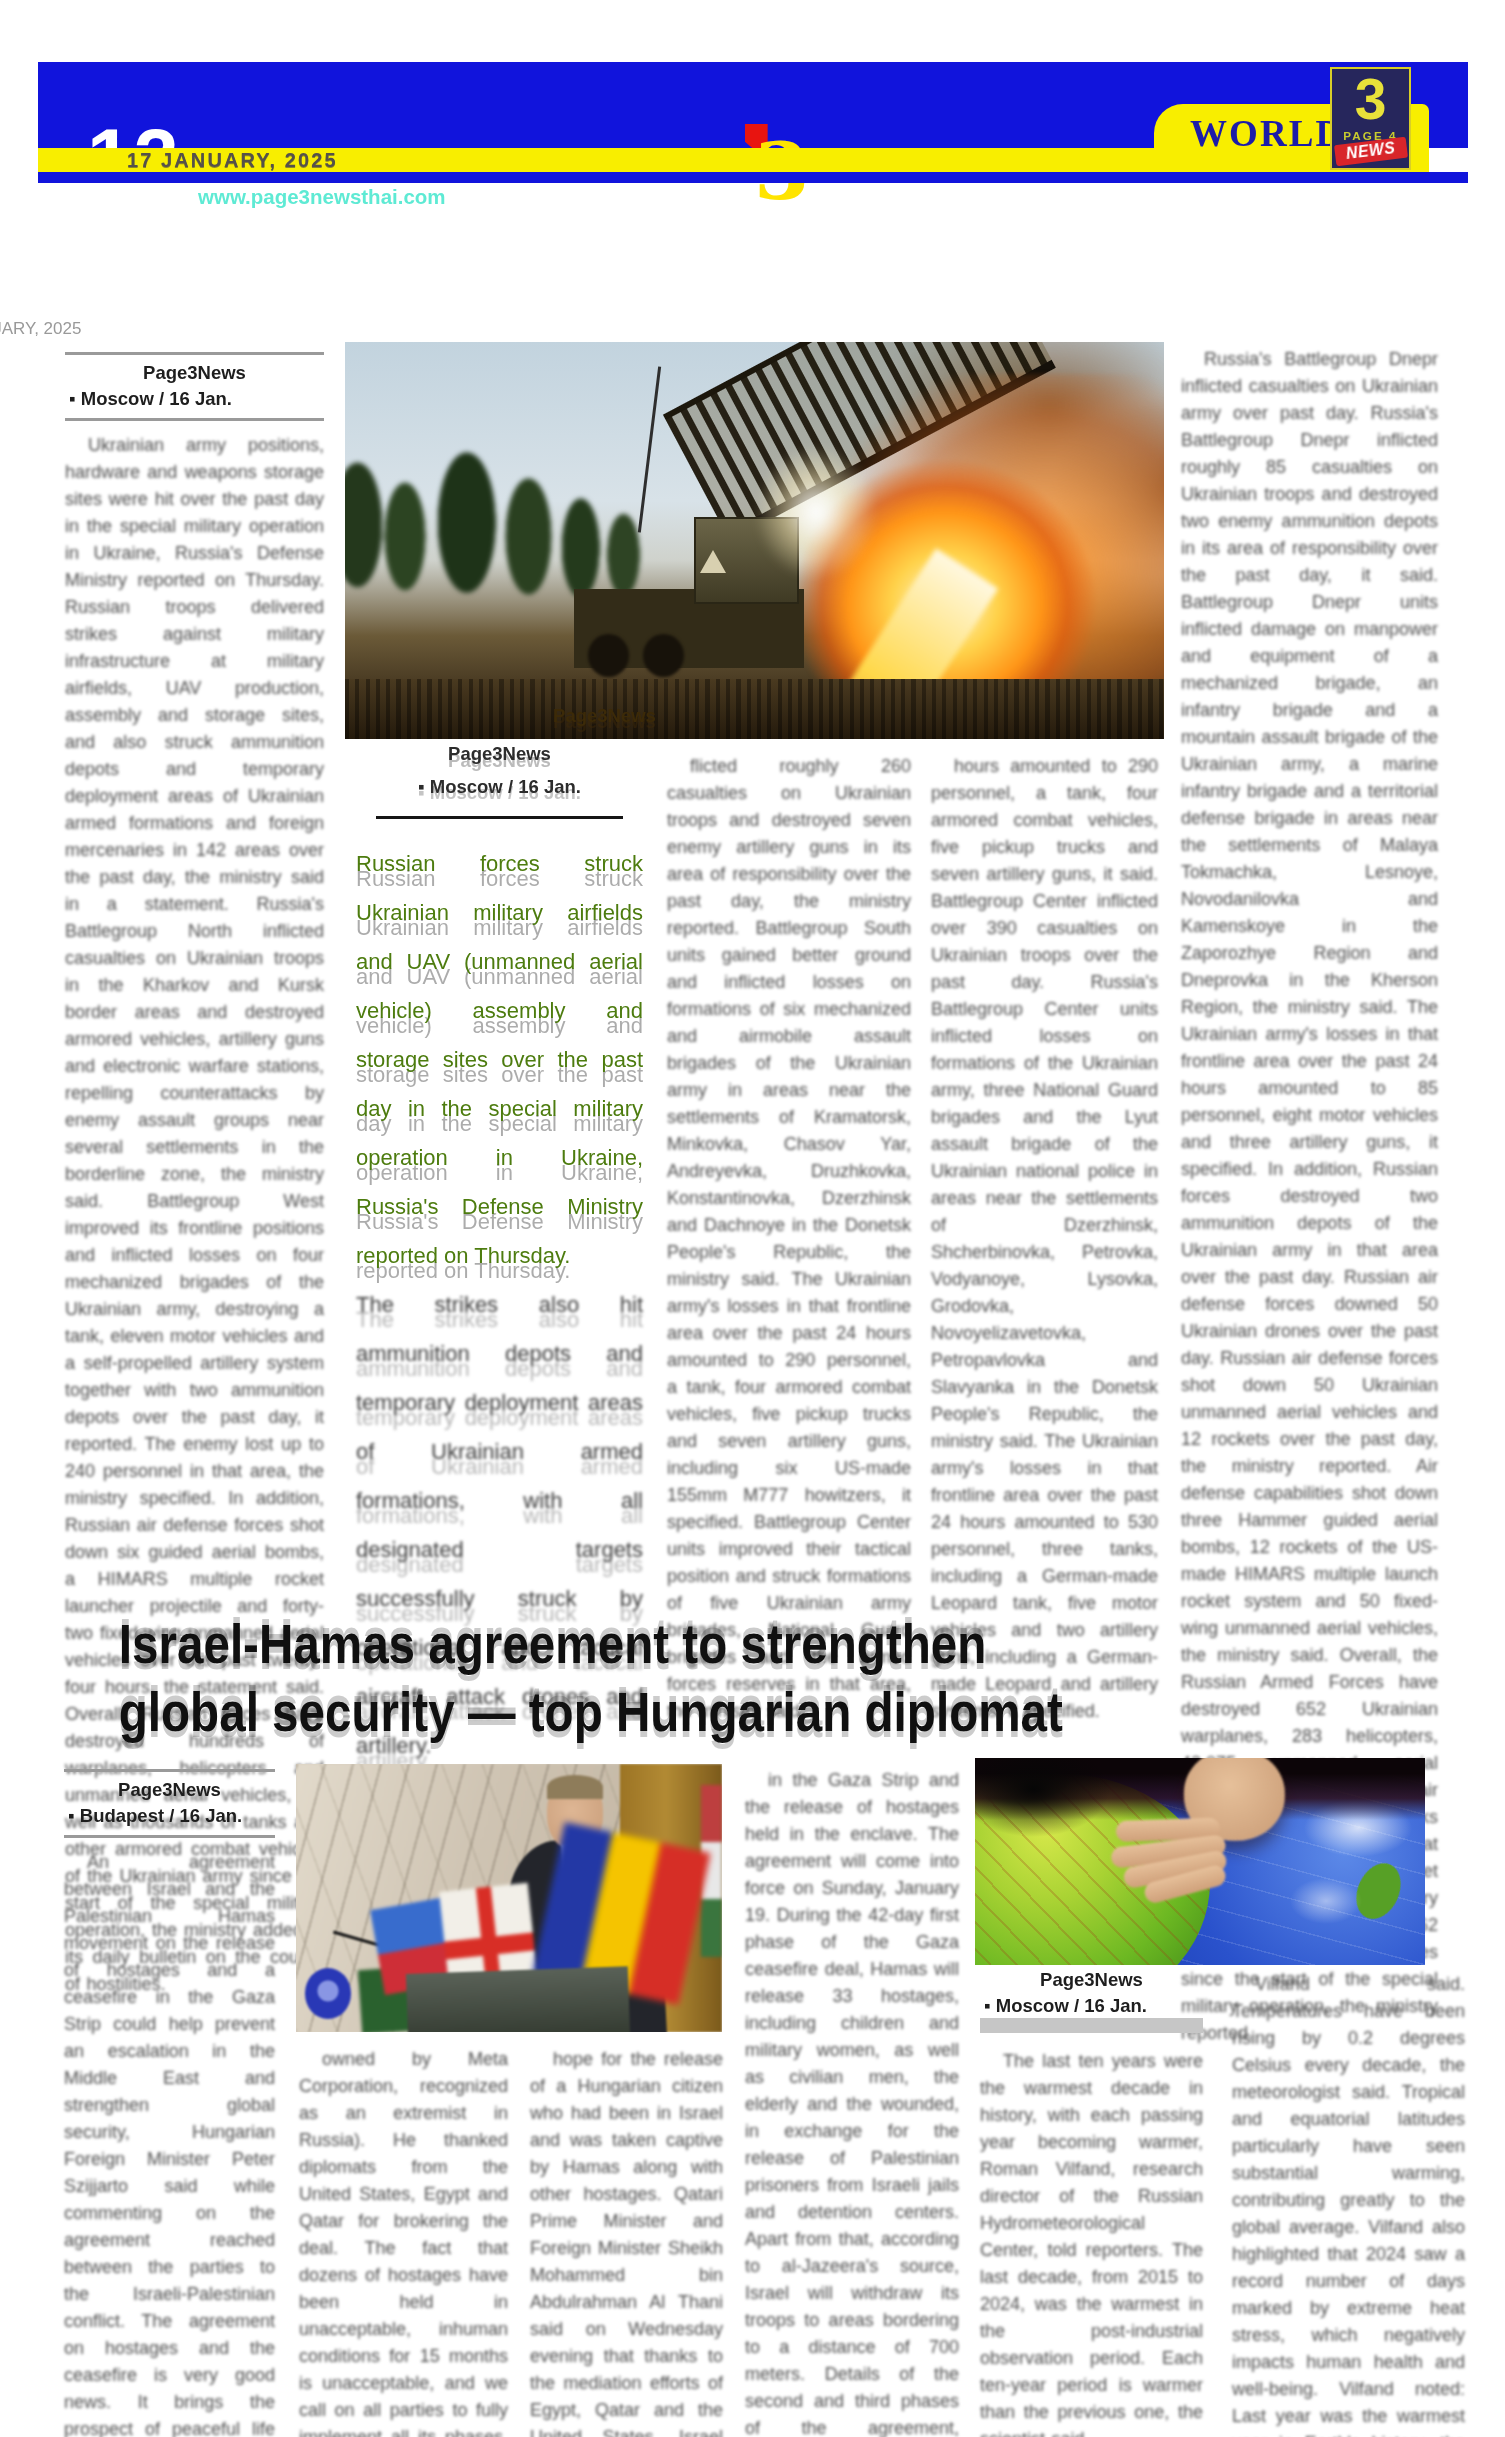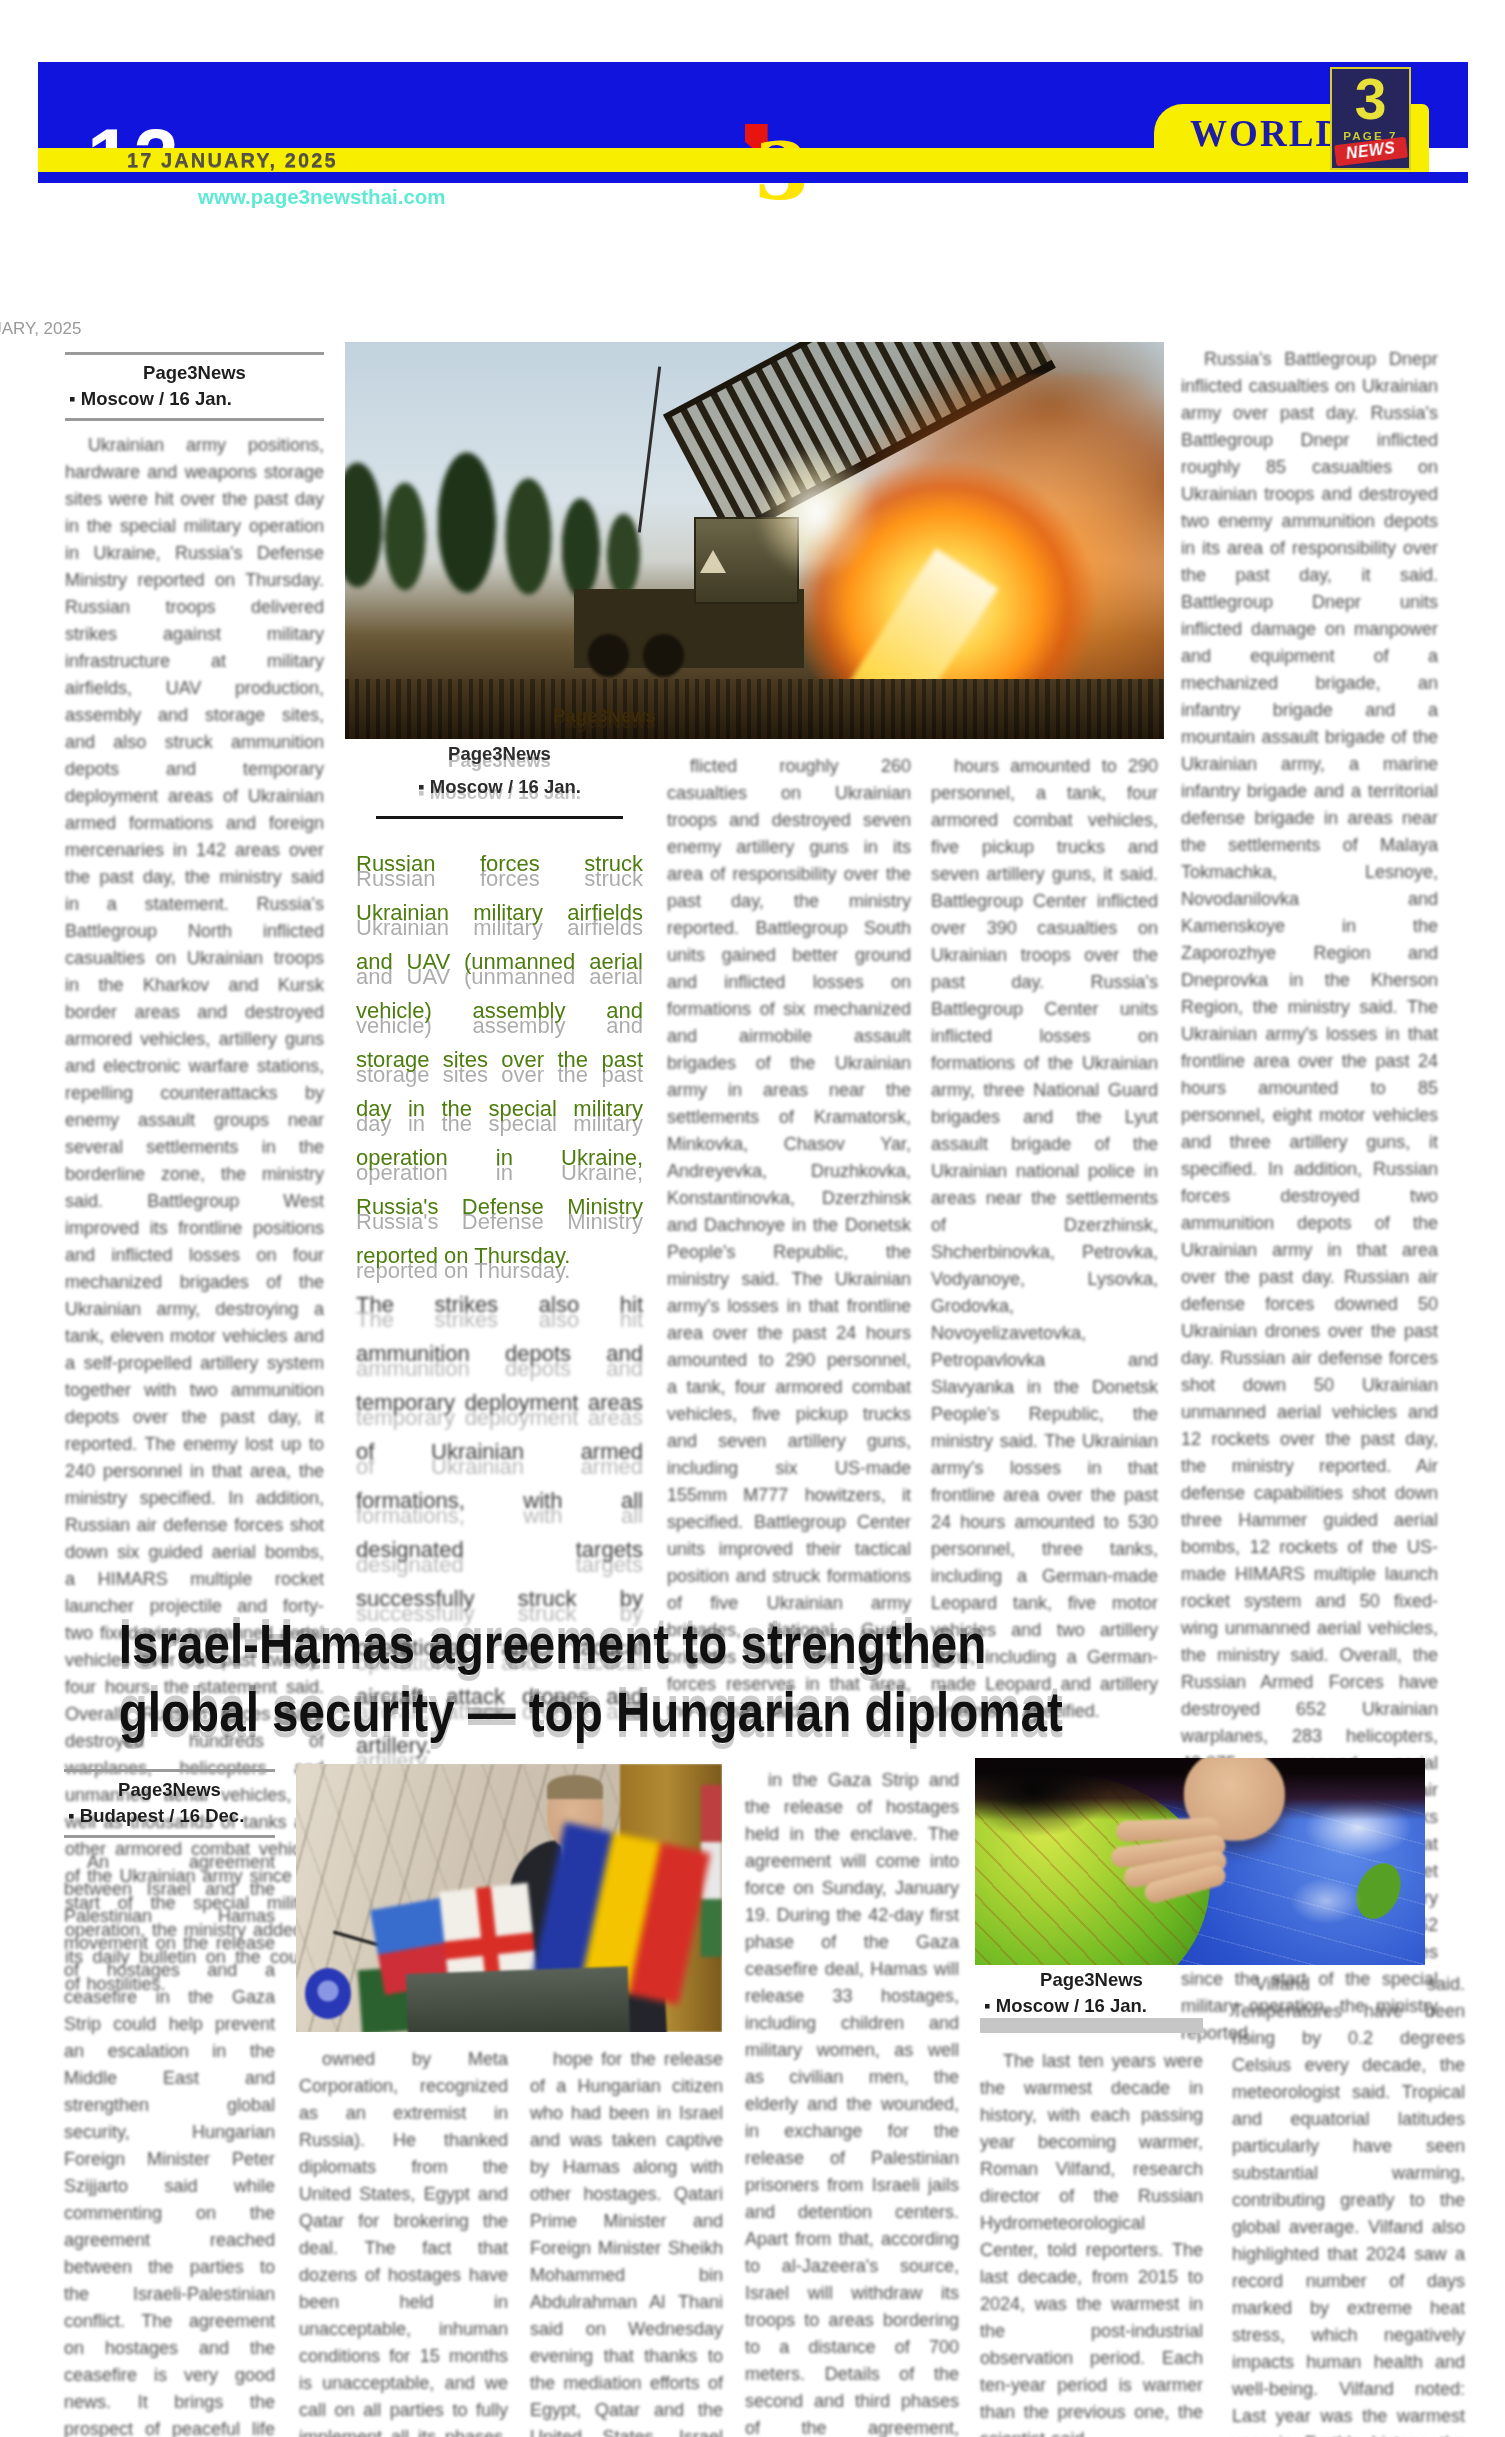--- a/index.html
+++ b/index.html
@@ -144,21 +144,21 @@
     <div class="site-url">www.page3newsthai.com</div>
     <div class="masthead-logo">
       <span class="blackletter">Page</span><span class="logo-three-wrap"><span class="logo-flag"></span><span class="logo-three">3</span></span><span class="blackletter">News</span>
     </div>
   </div>
   <div class="world-tab">
     <div class="world-label">WORLD</div>
   </div>
   <div class="badge">
     <div class="badge-three">3</div>
-    <div class="badge-page">PAGE 7</div>
+    <div class="badge-page">PAGE 4</div>
     <div class="badge-ribbon">
       <div class="badge-news">NEWS</div>
     </div>
   </div>
   <div class="datebar">
     <div class="date-text">17 JANUARY, 2025</div>
   </div>
   <div class="bluebar2"></div>
   <div class="margin-fragment">JARY, 2025</div>
 
@@ -212,21 +212,21 @@
 
   <div class="headline-sub hl-israel">
     <span class="line">Israel-Hamas agreement to strengthen</span>
     <span class="line">global security — top Hungarian diplomat</span>
   </div>
 
   <div class="col" style="left:64px; top:1763px; width:211px;">
     <div class="byline-block">
       <div class="rule"></div>
       <div class="byline-name">Page3News</div>
-      <div class="dateline">▪ Budapest  /  16 Dec.</div>
+      <div class="dateline">▪ Budapest  /  16 Jan.</div>
       <div class="rule"></div>
     </div>
     <div class="body blurred">An agreement between Israel and the Palestinian Hamas movement on the release of hostages and a ceasefire in the Gaza Strip could help prevent an escalation in the Middle East and strengthen global security, Hungarian Foreign Minister Peter Szijjarto said while commenting on the agreement reached between the parties to the Israeli-Palestinian conflict. The agreement on hostages and the ceasefire is very good news. It brings the prospect of peaceful life in the region to hundreds of thousands of people and will have a positive impact on global security, the top diplomat stated on his Facebook page (banned in Russia,</div>
   </div>
 
   <div class="photo-israel">
     <div class="pi-art">
       <div class="pi-marble"></div>
       <div class="pi-gold"></div>
       <div class="pi-flag-hu"></div>

